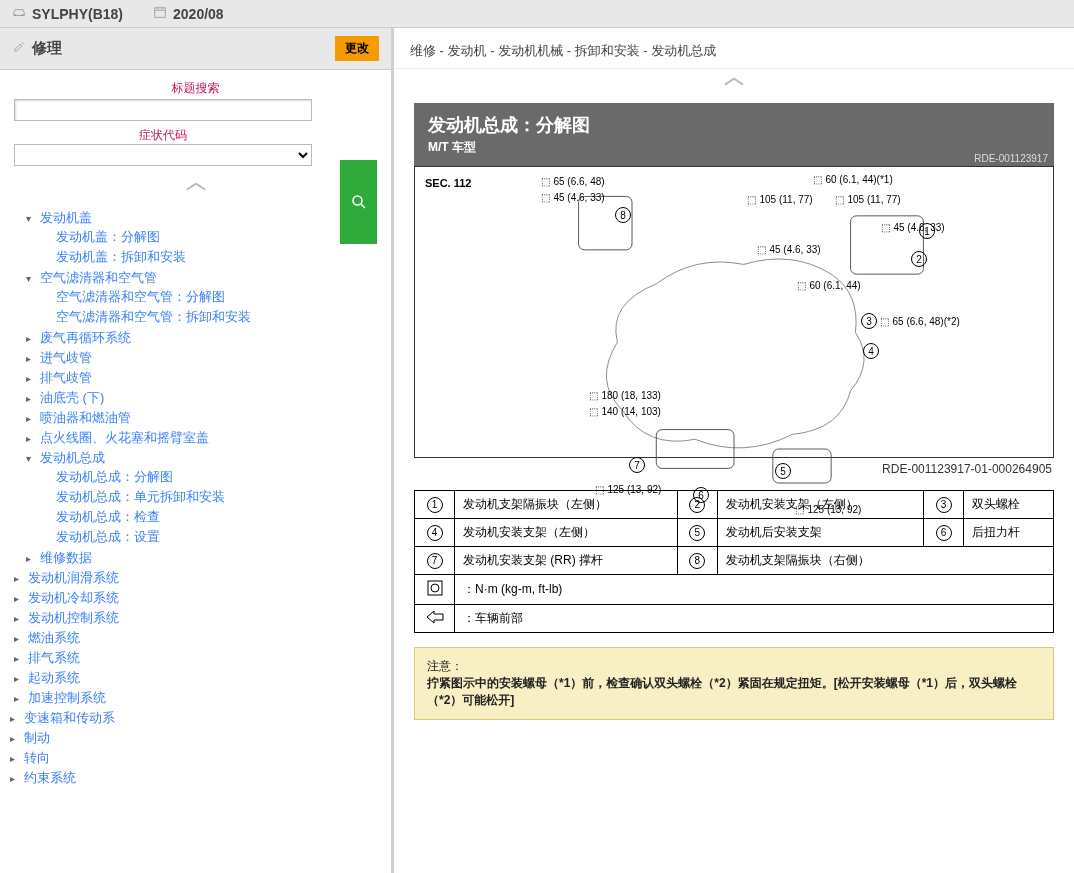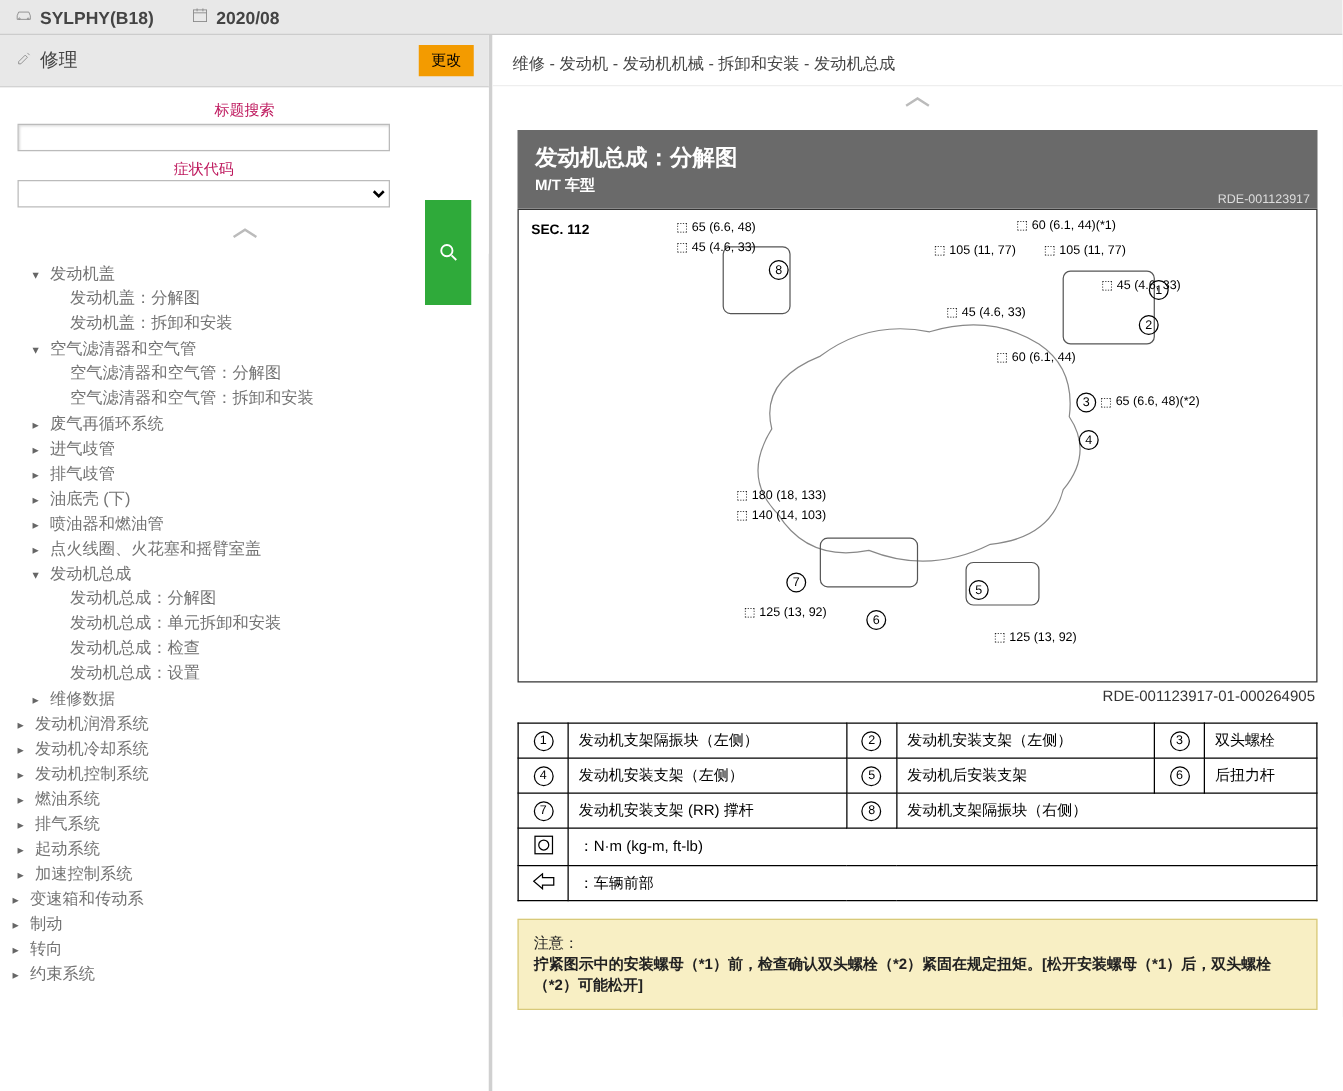--- a/index.html
+++ b/index.html
@@ -3,52 +3,52 @@
 <meta charset="utf-8">
 <style>
 * { margin:0; padding:0; box-sizing:border-box; font-family:"Microsoft YaHei",Arial,sans-serif; }
 body { background:#f5f5f5; width:1074px; height:873px; overflow:hidden; position:relative; }
 .top-bar { height:28px; background:#e8e8e8; border-bottom:1px solid #ccc; display:flex; align-items:center; padding:0 12px; font-size:14px; color:#444; font-weight:bold; }
 .top-bar .icon { margin-right:6px; color:#666; }
 .top-bar .model { margin-right:30px; }
 .layout { display:flex; height:845px; }
 .left-panel { width:394px; background:#fff; border-right:3px solid #d0d0d0; display:flex; flex-direction:column; position:relative; }
 .left-header { background:#e8e8e8; border-bottom:1px solid #ccc; padding:8px 12px; display:flex; align-items:center; justify-content:space-between; }
-.left-header .title-wrap { display:flex; align-items:center; gap:6px; font-size:15px; color:#444; font-weight:normal;}
-.btn-change { background:#f39b00; color:#000; border:none; padding:4px 10px; font-size:12px; cursor:pointer;}
+.left-header .title-wrap { display:flex; align-items:center; gap:6px; font-size:15px; color:#444; font-weight:bold;}
+.btn-change { background:#f39b00; color:#000; border:none; padding:4px 10px; font-size:12px; cursor:pointer;font-weight:bold;}
 .search-area { padding:6px 14px 10px 14px; background:#fff; }
 .search-area label { font-size:12px; color:#be185d; display:block; margin-top:4px;text-align:center;}
 .title-search { flex:1; }
 .title-search input[type=text] { width:298px; height:22px; border:1px solid #bbb; box-shadow:inset 1px 1px 2px rgba(0,0,0,.15); margin-top:2px; padding:0 4px;}
 .symptom-input { width:298px; }
 .symptom-input select { width:100%; height:22px; border:1px solid #bbb; background:#fff;}
 .search-btn { width:37px; height:84px; background:#2faa3a; border:none; display:flex; align-items:center; justify-content:center; color:#fff; font-size:18px; cursor:pointer; position:absolute; right:14px; top:90px;}
 .fault-row { margin-top:6px;}
 .fault-row input { width:140px; height:22px; border:1px solid #bbb; box-shadow:inset 1px 1px 2px rgba(0,0,0,.1); margin-right:12px;}
 .collapse-bar { text-align:center; padding:4px 0; background:#fff; }
 .collapse-bar svg { color:#aaa; }
-.tree-wrap { flex:1; overflow-y:auto; padding:6px 0 6px 8px; font-size:13px; color:#737373;}
+.tree-wrap { flex:1; overflow-y:auto; padding:6px 0 6px 8px; font-size:13px; color:#3b82f6;}
 .tree ul { list-style:none; }
 .tree li { padding:1px 0; white-space:nowrap;}
 .tree .lvl1 > li { padding-left:2px;}
 .tree .lvl2 { padding-left:18px;}
 .tree .lvl3 { padding-left:16px;}
 .tree .caret { display:inline-block; width:10px; color:#666; font-size:10px; margin-right:4px;}
 .tree .caret.down::before { content:"▾"; }
 .tree .caret.right::before { content:"▸"; }
 .tree .leaf { padding-left:14px; }
 .right-panel { flex:1; background:#fff; display:flex; flex-direction:column; position:relative;}
 .breadcrumb { padding:14px 16px 8px 16px; font-size:13px; color:#444; border-bottom:1px solid #eee;}
 .bc-toggle { text-align:center; padding:6px 0;}
 .content { flex:1; overflow-y:auto; padding:4px 20px 20px 20px;}
 .section-head { background:#6a6a6a; color:#fff; padding:10px 14px; position:relative;}
 .section-head .h1 { font-size:18px; font-weight:bold;}
 .section-head .h2 { font-size:12px; font-weight:bold; margin-top:2px;}
 .section-head .docid { position:absolute; right:6px; bottom:2px; font-size:10px; color:#ddd;}
-.diagram-box { border:1px solid #333; margin-top:0; background:#fff; padding:10px; font-size:11px; position:relative; height:379px;}
+.diagram-box { border:1px solid #333; margin-top:0; background:#fff; padding:10px; font-size:11px; position:relative; height:292px;}
 .diagram-box .sec { font-weight:bold; font-size:11px;}
 .spec { display:inline-flex; align-items:center; gap:3px; font-size:10px; color:#000;}
 .circ { display:inline-flex; width:16px; height:16px; border:1.2px solid #000; border-radius:50%; align-items:center; justify-content:center; font-size:10px;}
 .dia-row { position:absolute; }
 .diag-foot { text-align:right; font-size:12px; color:#333; padding:4px 2px 0 0;}
 .parts-table { width:100%; border-collapse:collapse; margin-top:14px; font-size:12px;}
 .parts-table td { border:1px solid #000; padding:5px 8px; vertical-align:middle;}
 .parts-table .num { width:40px; text-align:center;}
 .note-box { background:#f8efc4; border:1px solid #d8c97a; padding:10px 12px; margin-top:14px; font-size:12px; color:#222;}
 .note-box .nt { font-weight:normal;}

